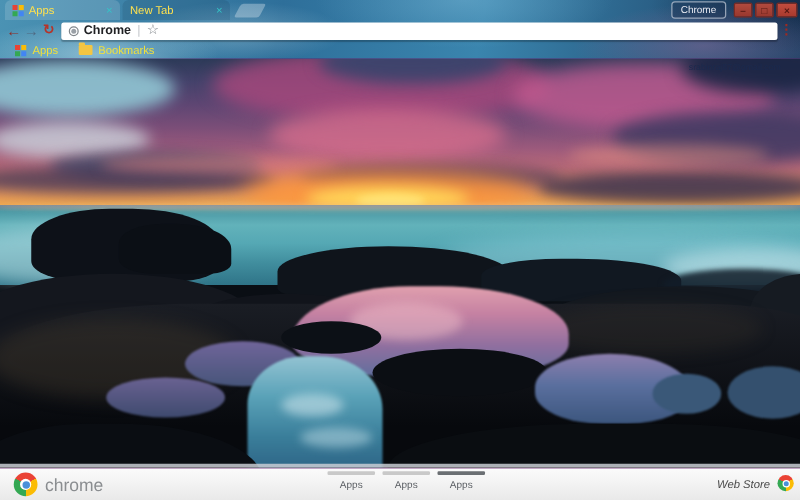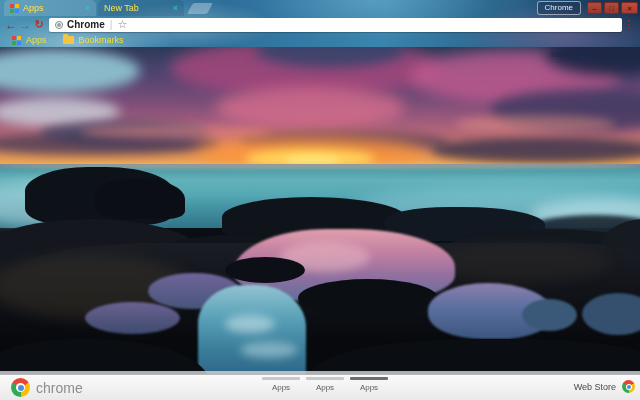--- a/index.html
+++ b/index.html
@@ -79,21 +79,21 @@
     background:conic-gradient(from -60deg, #ea4335 0 120deg, #fbbc05 120deg 240deg, #34a853 240deg 360deg); }
   .chrome-ball::before { content:''; position:absolute; inset:5px; background:#fff; border-radius:50%; }
   .chrome-ball::after { content:''; position:absolute; inset:6.5px; background:#4a90d9; border-radius:50%; }
   .brand-text { font-size:14px; color:#8a8d90; }
   .pages { position:absolute; left:262px; top:2px; display:flex; gap:6px; }
   .page { width:38px; display:flex; flex-direction:column; align-items:center; }
   .page .bar { width:38px; height:3px; background:#c9c9c9; border-radius:1px; }
   .page.active .bar { background:#6b6f73; }
   .page .pg-label { font-size:8px; color:#5a5e63; margin-top:3px; }
   .store { position:absolute; right:5px; top:5px; display:flex; align-items:center; gap:6px; }
-  .store-label { font-size:9px; color:#4a4a4a; }
+  .store-label { font-size:9px; color:#4a4a4a;font-style:italic; }
   .store-icon { width:13px; height:13px; border-radius:50%; position:relative; flex:none;
     background:conic-gradient(from -60deg, #ea4335 0 120deg, #fbbc05 120deg 240deg, #34a853 240deg 360deg); }
   .store-icon::before { content:''; position:absolute; inset:3.5px; background:#fff; border-radius:50%; }
   .store-icon::after { content:''; position:absolute; inset:4.5px; background:#4a90d9; border-radius:50%; }
 </style>
 </head>
 <body>
 
 <div class="browser">
 

